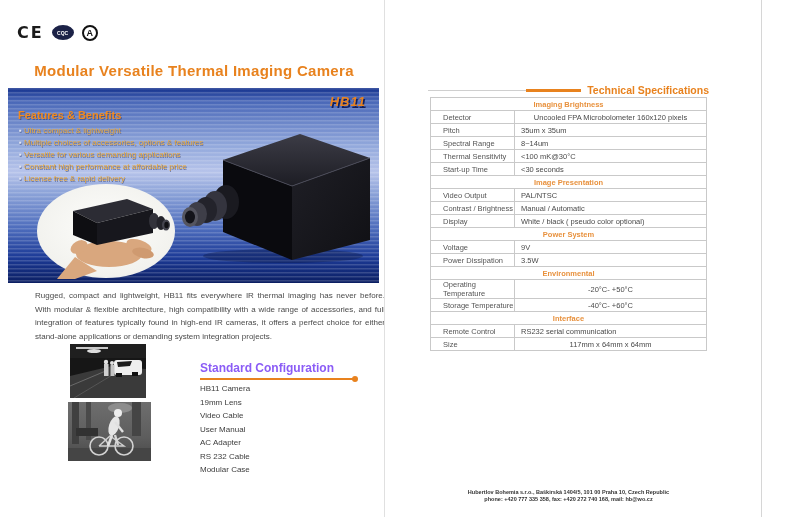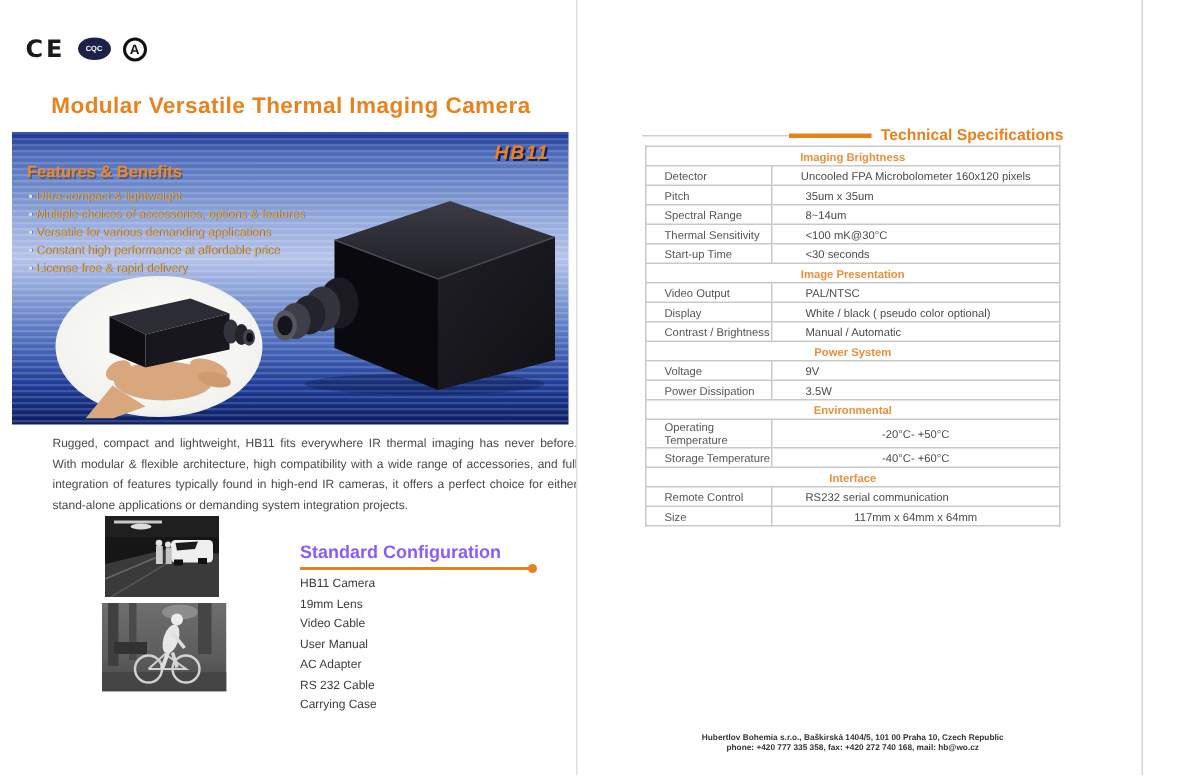--- a/index.html
+++ b/index.html
@@ -46,21 +46,21 @@
   
   .tech-header { position:absolute; left:428px; top:84px; width:281px; display:flex; align-items:center; }
   .tech-header .thin-line { flex:1; height:1px; background:#cfcfcf; }
   .tech-header .orange-line { width:55px; height:3px; background:#e8821e; }
   .tech-header .tech-title { margin-left:6px; font-size:10.5px; font-weight:bold; color:#e8821e; white-space:nowrap; }
 
   .spec-table { position:absolute; left:430px; top:97px; width:277px; border-collapse:collapse; table-layout:fixed; }
   .spec-table td { border:1px solid #c9c9c9; height:13px; font-size:7.5px; color:#555; vertical-align:middle; }
   .spec-table td.sec { text-align:center; font-weight:bold; color:#e8913d; padding:0; }
   .spec-table td.lbl { padding-left:12px; }
-  .spec-table td.val { padding-left:22px; color:#4a4a4a; }
+  .spec-table td.val { padding-left:6px; color:#4a4a4a; }
   .spec-table td.val.center { text-align:center; padding-left:0; }
 
   .footer-contact { position:absolute; left:405px; top:489px; width:327px; text-align:center; font-size:6px; font-weight:bold; color:#333; line-height:7px; transform:scale(0.92); }
 </style>
 </head>
 <body>
 
 <div class="canvas">
 
   <div class="certs">
@@ -179,21 +179,21 @@
     <div class="config-rule">
         <span class="dot"></span>
       </div>
     <ul class="config-list" id="config-list">
         <li>HB11 Camera</li>
         <li>19mm Lens</li>
         <li>Video Cable</li>
         <li>User Manual</li>
         <li>AC Adapter</li>
         <li>RS 232 Cable</li>
-        <li>Carrying Case</li>
+        <li>Modular Case</li>
       </ul>
   </div>
 
   <div class="page-edge edge-left"></div>
 
   <div class="tech-header">
     <span class="thin-line"></span>
     <span class="orange-line"></span>
     <span class="tech-title">Technical Specifications</span>
   </div>
@@ -228,26 +228,26 @@
           <td class="val">&lt;30 seconds</td>
         </tr>
         <tr>
           <td colspan="2" class="sec">Image Presentation</td>
         </tr>
         <tr>
           <td class="lbl">Video Output</td>
           <td class="val">PAL/NTSC</td>
         </tr>
         <tr>
+          <td class="lbl">Contrast / Brightness</td>
+          <td class="val">Manual / Automatic</td>
+        </tr>
+        <tr>
           <td class="lbl">Display</td>
           <td class="val">White / black ( pseudo color optional)</td>
-        </tr>
-        <tr>
-          <td class="lbl">Contrast / Brightness</td>
-          <td class="val">Manual / Automatic</td>
         </tr>
         <tr>
           <td colspan="2" class="sec">Power System</td>
         </tr>
         <tr>
           <td class="lbl">Voltage</td>
           <td class="val">9V</td>
         </tr>
         <tr>
           <td class="lbl">Power Dissipation</td>

